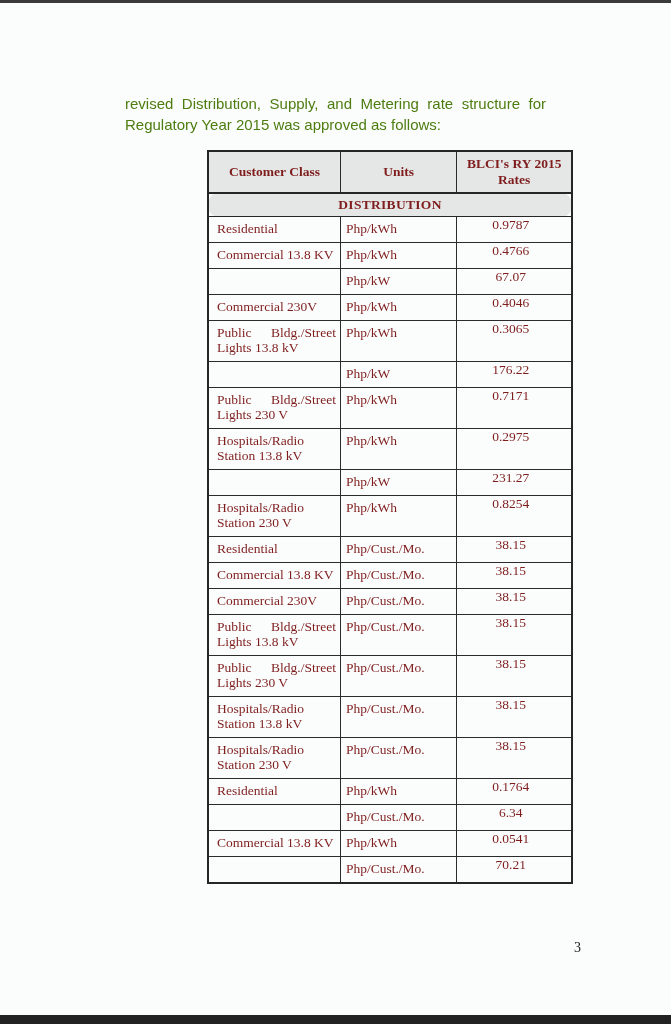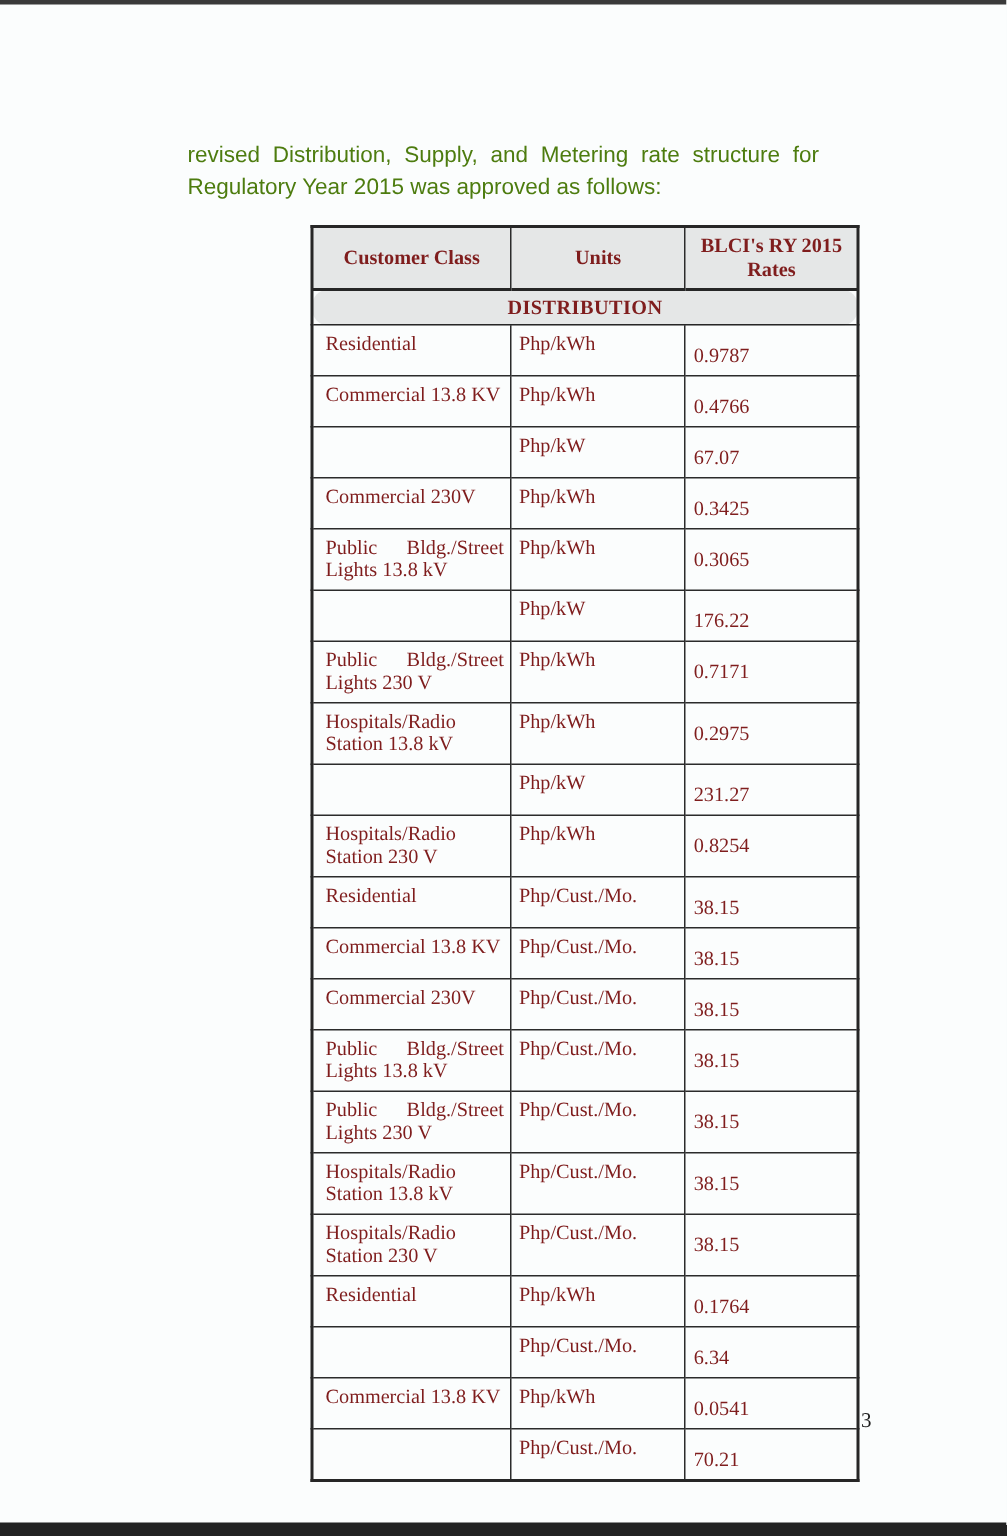--- a/index.html
+++ b/index.html
@@ -72,23 +72,23 @@
     padding:4px 4px 6px 8px;
     line-height:15px;
     font-family:Liberation Serif, serif;
   }
   td.cell-units {
     vertical-align:top;
     padding:4px 5px 6px 5px;
     line-height:15px;
   }
   td.cell-rate {
-    text-align:left;
+    text-align:center;
     vertical-align:top;
-    padding:12px 12px 6px 5px;
+    padding:0 12px 6px 5px;
     line-height:15px;
   }
   .page-number {
     position:absolute; top:940px; left:574px;
     font-size:14px; color:#1d1d1d;
     font-family:"Liberation Serif", serif;
   }
 </style>
 </head>
 <body>
@@ -129,21 +129,21 @@
         <td class="cell-rate">0.4766</td>
       </tr>
       <tr>
         <td class="cell-class"></td>
         <td class="cell-units">Php/kW</td>
         <td class="cell-rate">67.07</td>
       </tr>
       <tr>
         <td class="cell-class">Commercial 230V</td>
         <td class="cell-units">Php/kWh</td>
-        <td class="cell-rate">0.3425</td>
+        <td class="cell-rate">0.4046</td>
       </tr>
       <tr>
         <td class="cell-class">Public Bldg./Street Lights 13.8 kV</td>
         <td class="cell-units">Php/kWh</td>
         <td class="cell-rate">0.3065</td>
       </tr>
       <tr>
         <td class="cell-class"></td>
         <td class="cell-units">Php/kW</td>
         <td class="cell-rate">176.22</td>

